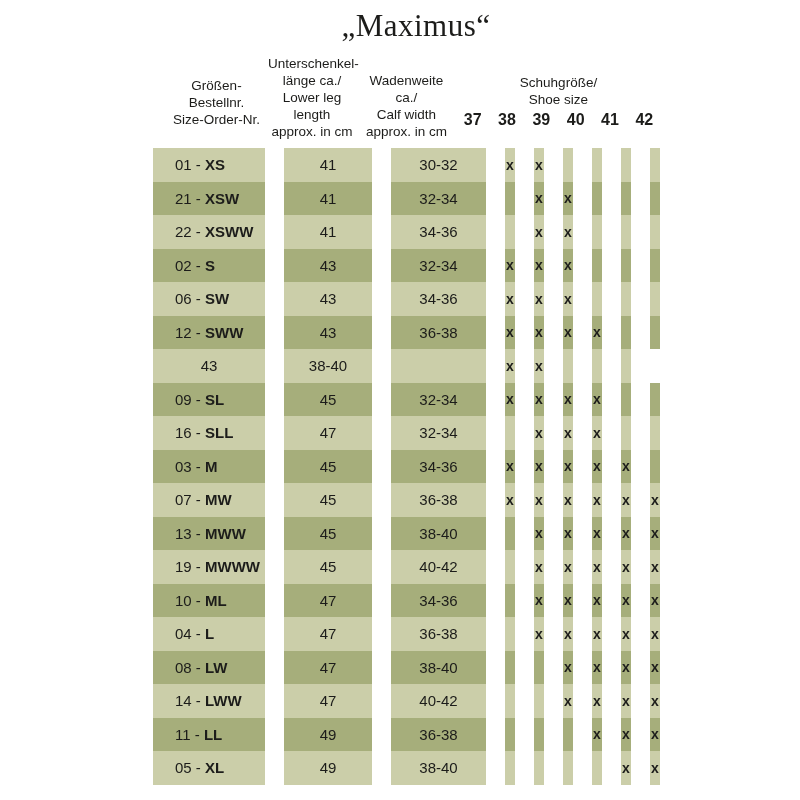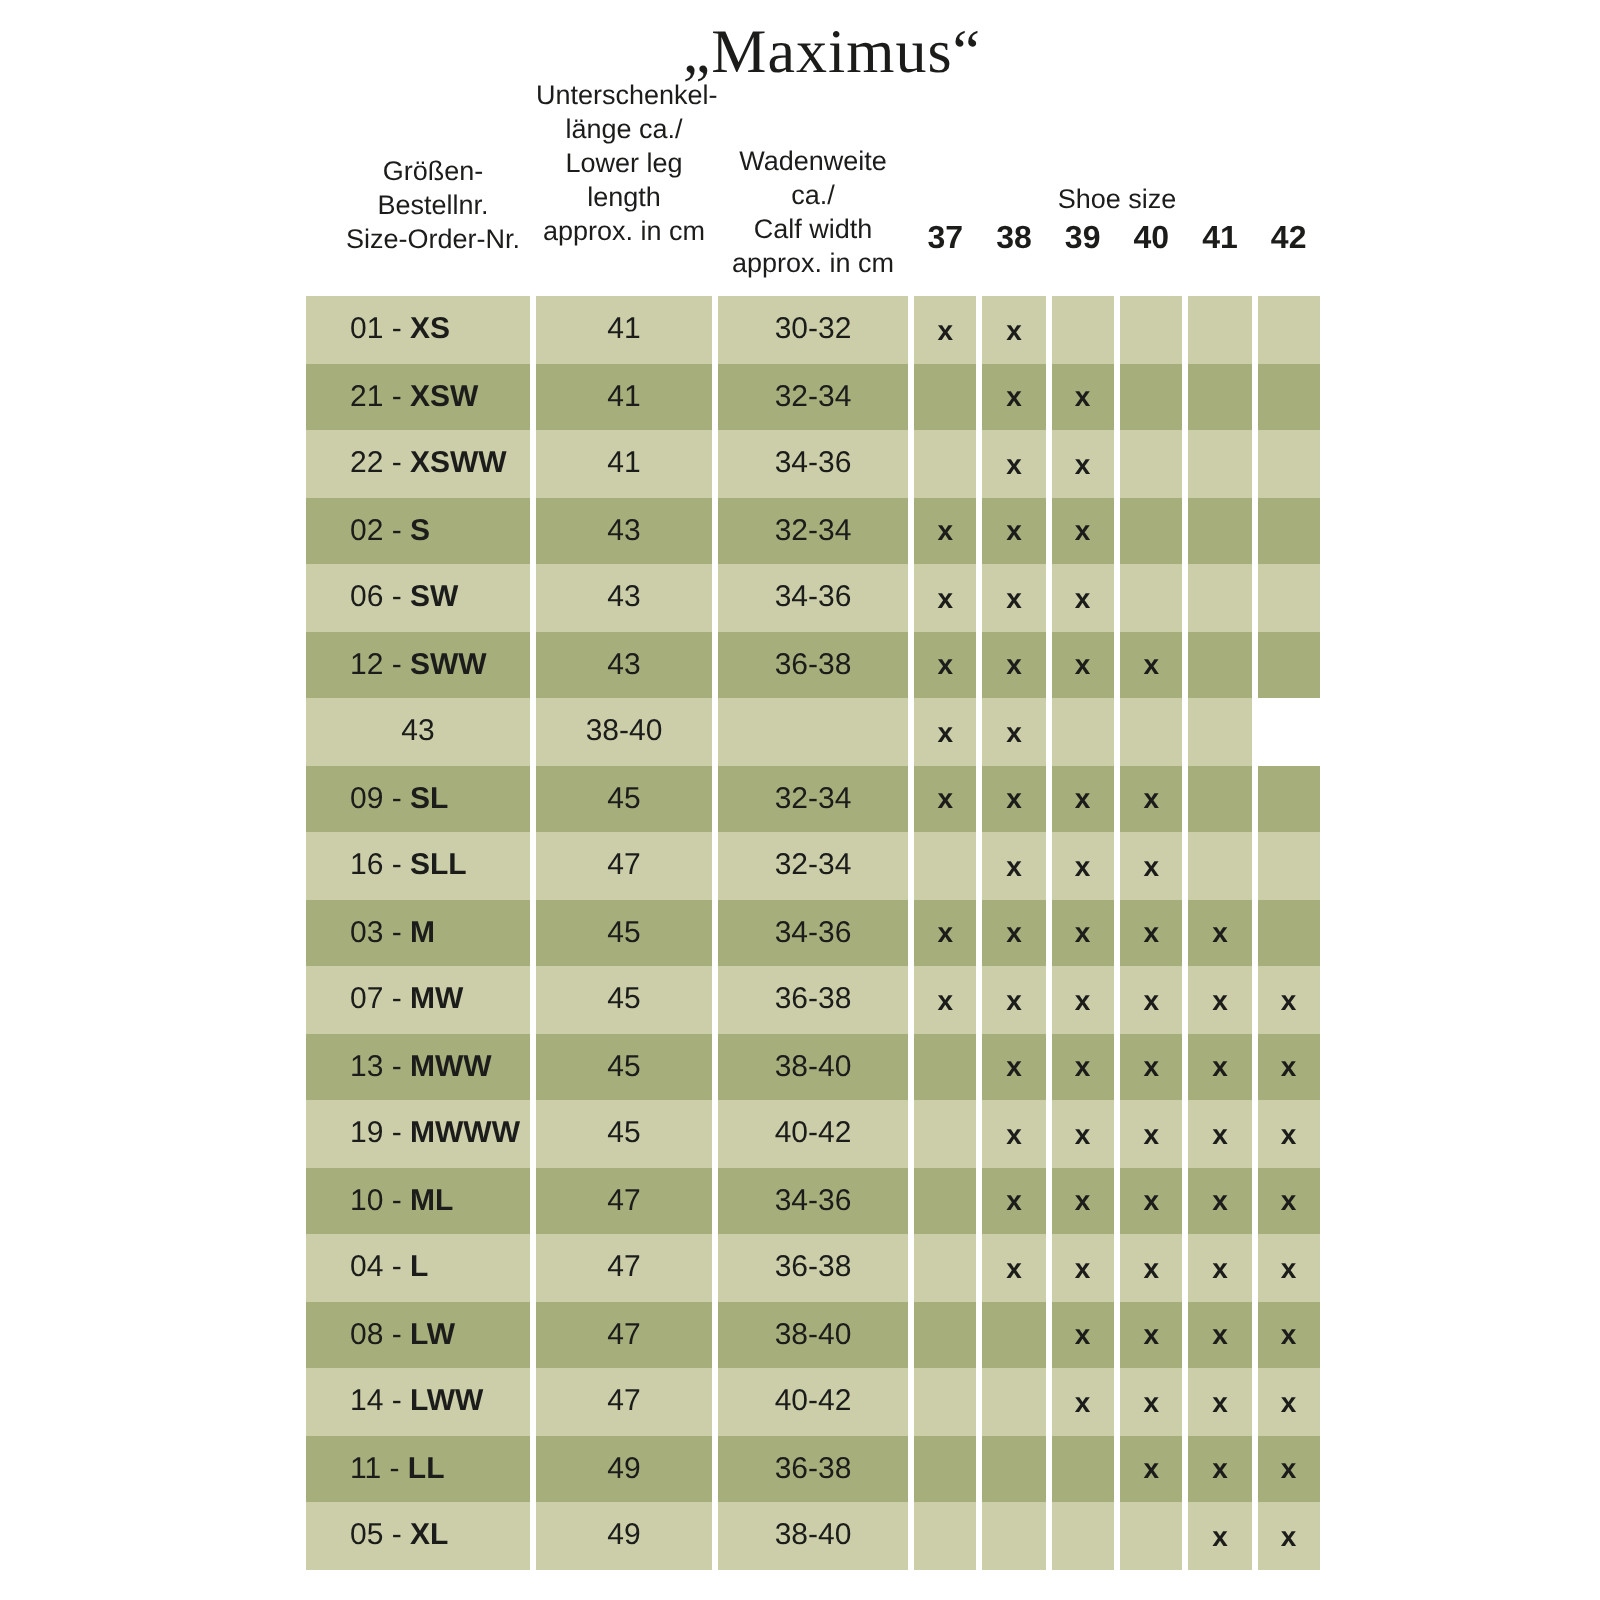--- a/index.html
+++ b/index.html
@@ -38,29 +38,29 @@
     display: grid;
     grid-template-columns: 112px 88px 95px repeat(6, 1fr);
     grid-template-rows: 1fr auto;
     column-gap: 3px;
     height: 90px;
     font-size: 13.5px;
     line-height: 17px;
     text-align: center;
   }
   .h-size-order  { grid-column: 1; grid-row: 1 / 3; align-self: end; padding-bottom: 20px; margin-left: 15px; }
-  .h-lower-leg   { grid-column: 2; grid-row: 1 / 3; align-self: end; padding-bottom: 24px; }
+  .h-lower-leg   { grid-column: 2; grid-row: 1 / 3; align-self: end; padding-bottom: 8px; }
   .h-calf        { grid-column: 3; grid-row: 1 / 3; align-self: end; padding-bottom: 8px; }
   .h-shoe-label  { grid-column: 4 / 10; grid-row: 1; align-self: end; padding-bottom: 3px; }
   .h-shoe-num    { grid-row: 2; align-self: end; font-weight: bold; font-size: 16px; padding-bottom: 20px; }
   
   .row {
     display: grid;
     grid-template-columns: 112px 88px 95px repeat(6, 1fr);
-    column-gap: 3px;
+    column-gap: 19px;
     height: 33.5px;
   }
   .row > div {
     background: var(--row-bg);
     display: flex;
     align-items: center;
     justify-content: center;
     font-size: 15px;
   }
   .row.light { --row-bg: var(--row-light, #cbcea9); }
@@ -92,20 +92,21 @@
         <div>länge ca./</div>
         <div>Lower leg length</div>
         <div>approx. in cm</div>
       </div>
       <div class="h-calf">
         <div>Wadenweite ca./</div>
         <div>Calf width</div>
         <div>approx. in cm</div>
       </div>
       <div class="h-shoe-label">
+        <div>Schuhgröße/</div>
         <div>Shoe size</div>
       </div>
       <div class="h-shoe-num" style="grid-column:4">37</div>
       <div class="h-shoe-num" style="grid-column:5">38</div>
       <div class="h-shoe-num" style="grid-column:6">39</div>
       <div class="h-shoe-num" style="grid-column:7">40</div>
       <div class="h-shoe-num" style="grid-column:8">41</div>
       <div class="h-shoe-num" style="grid-column:9">42</div>
     </div>
 

